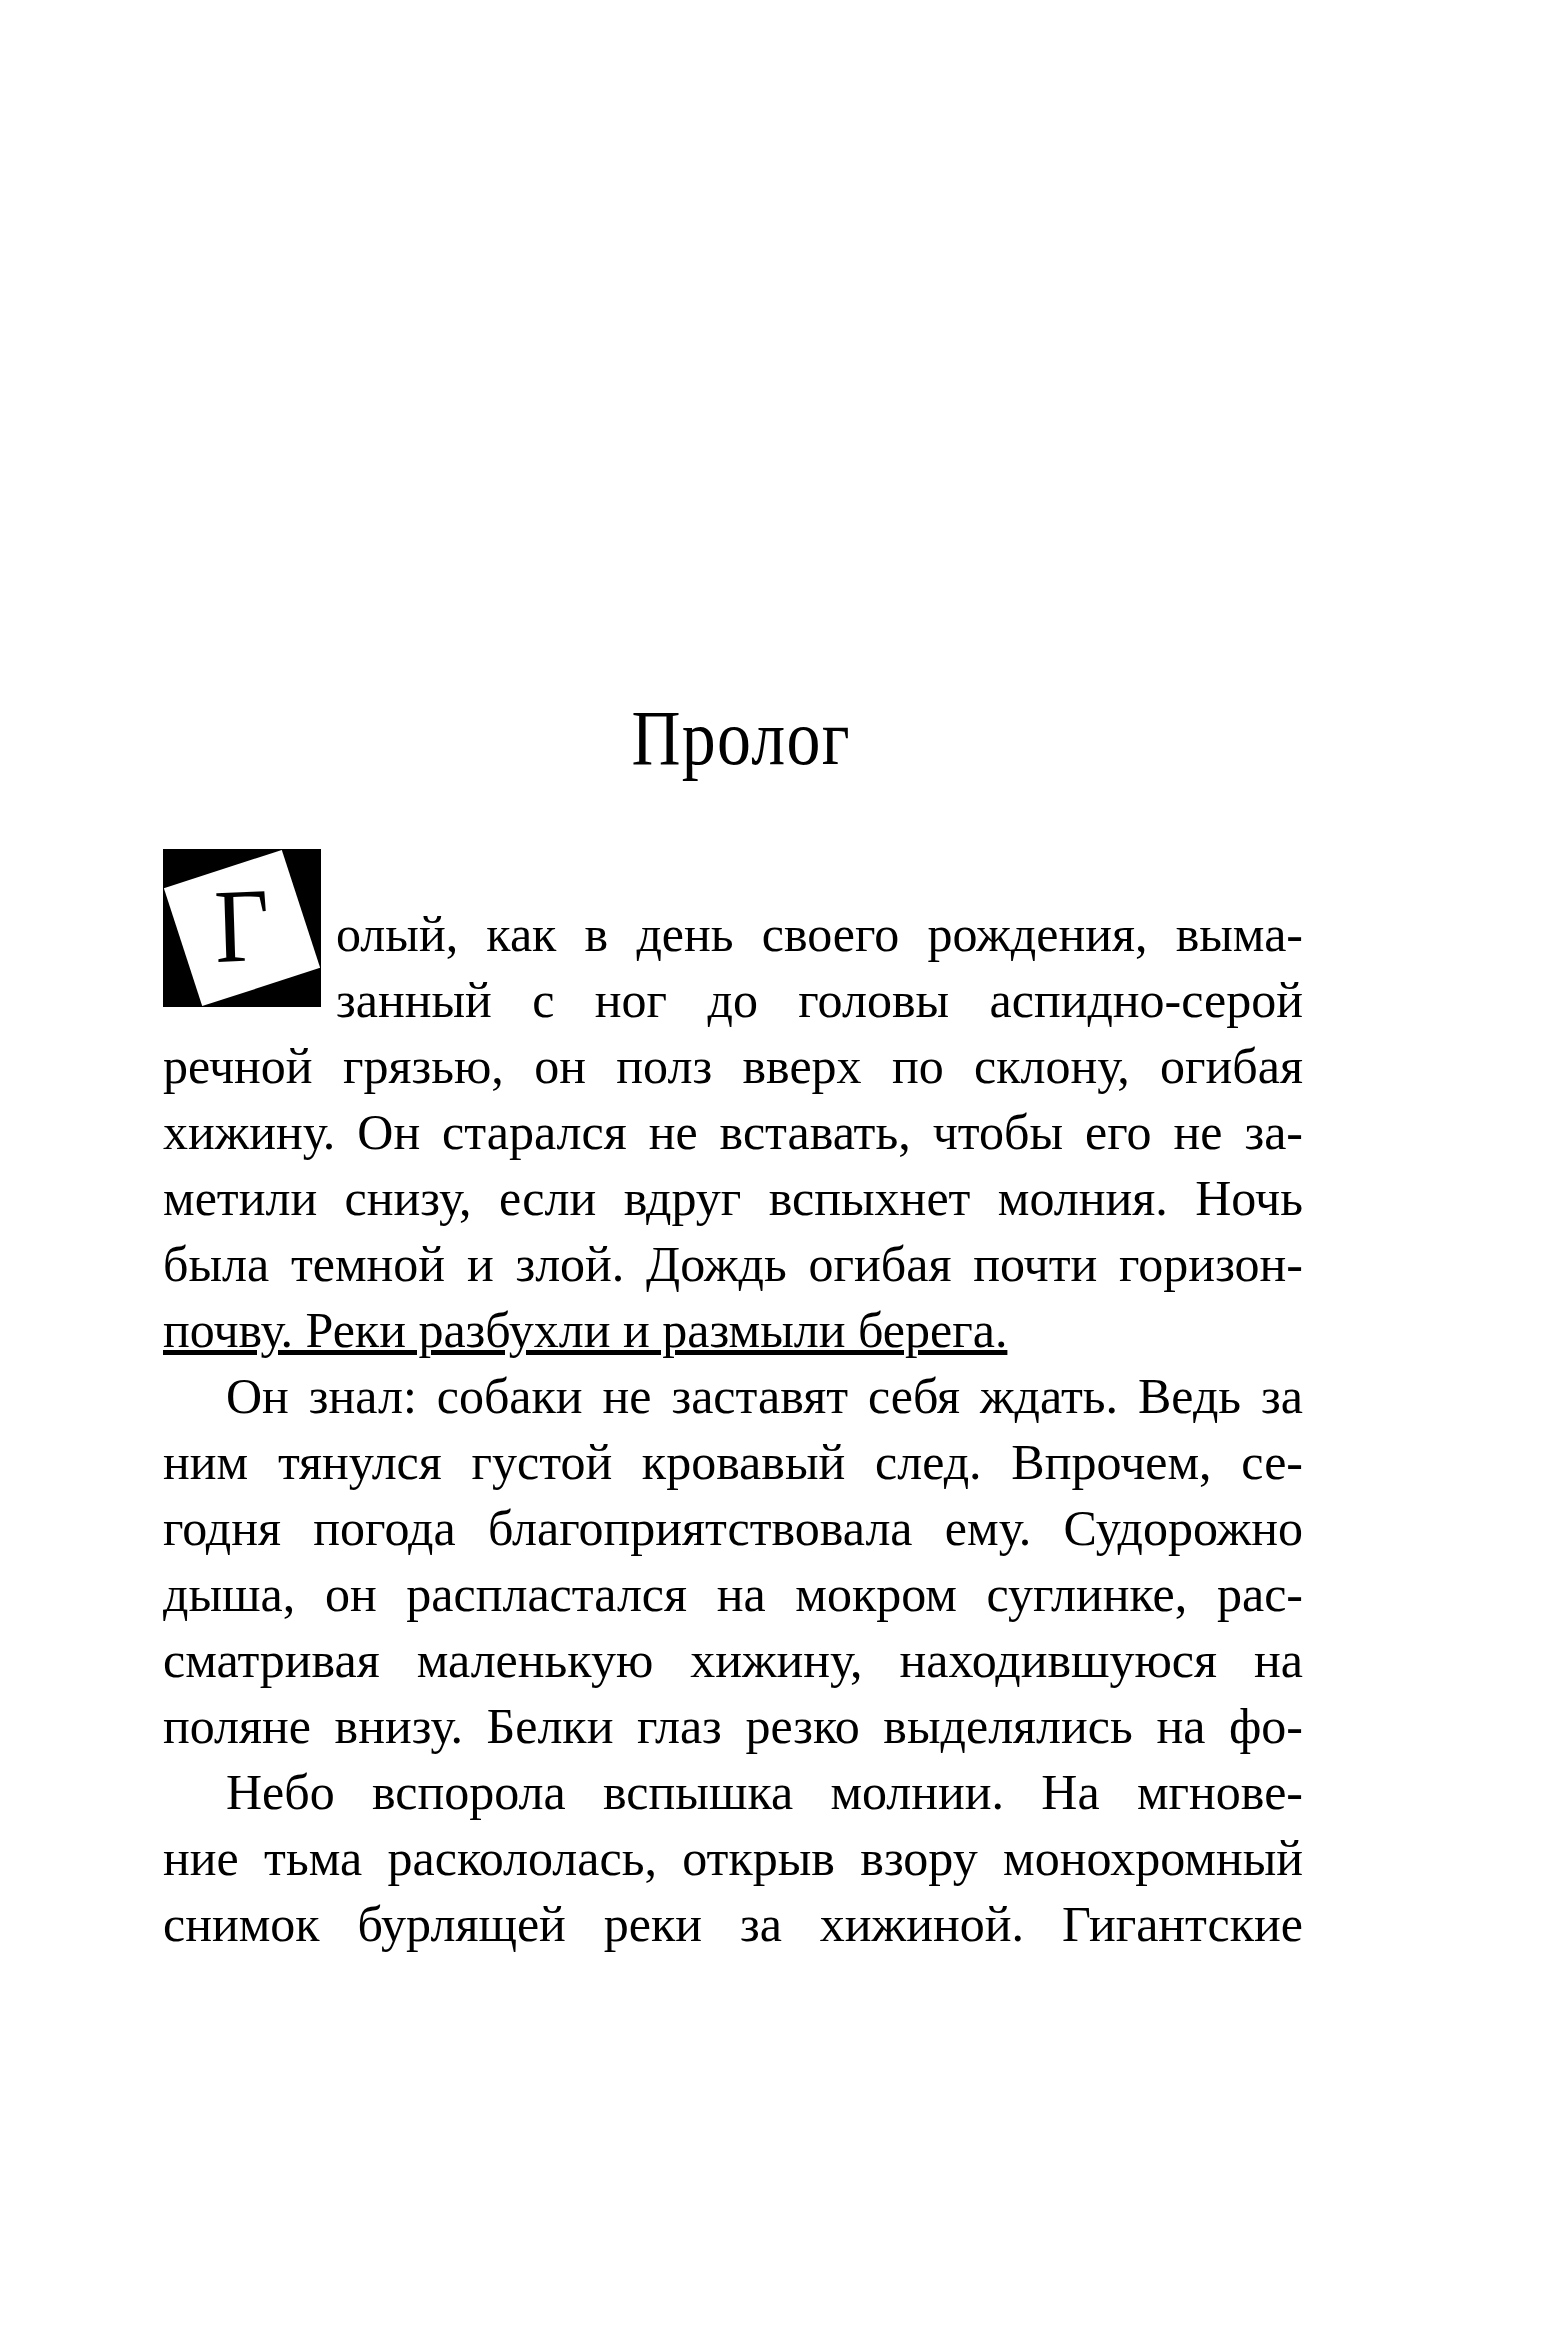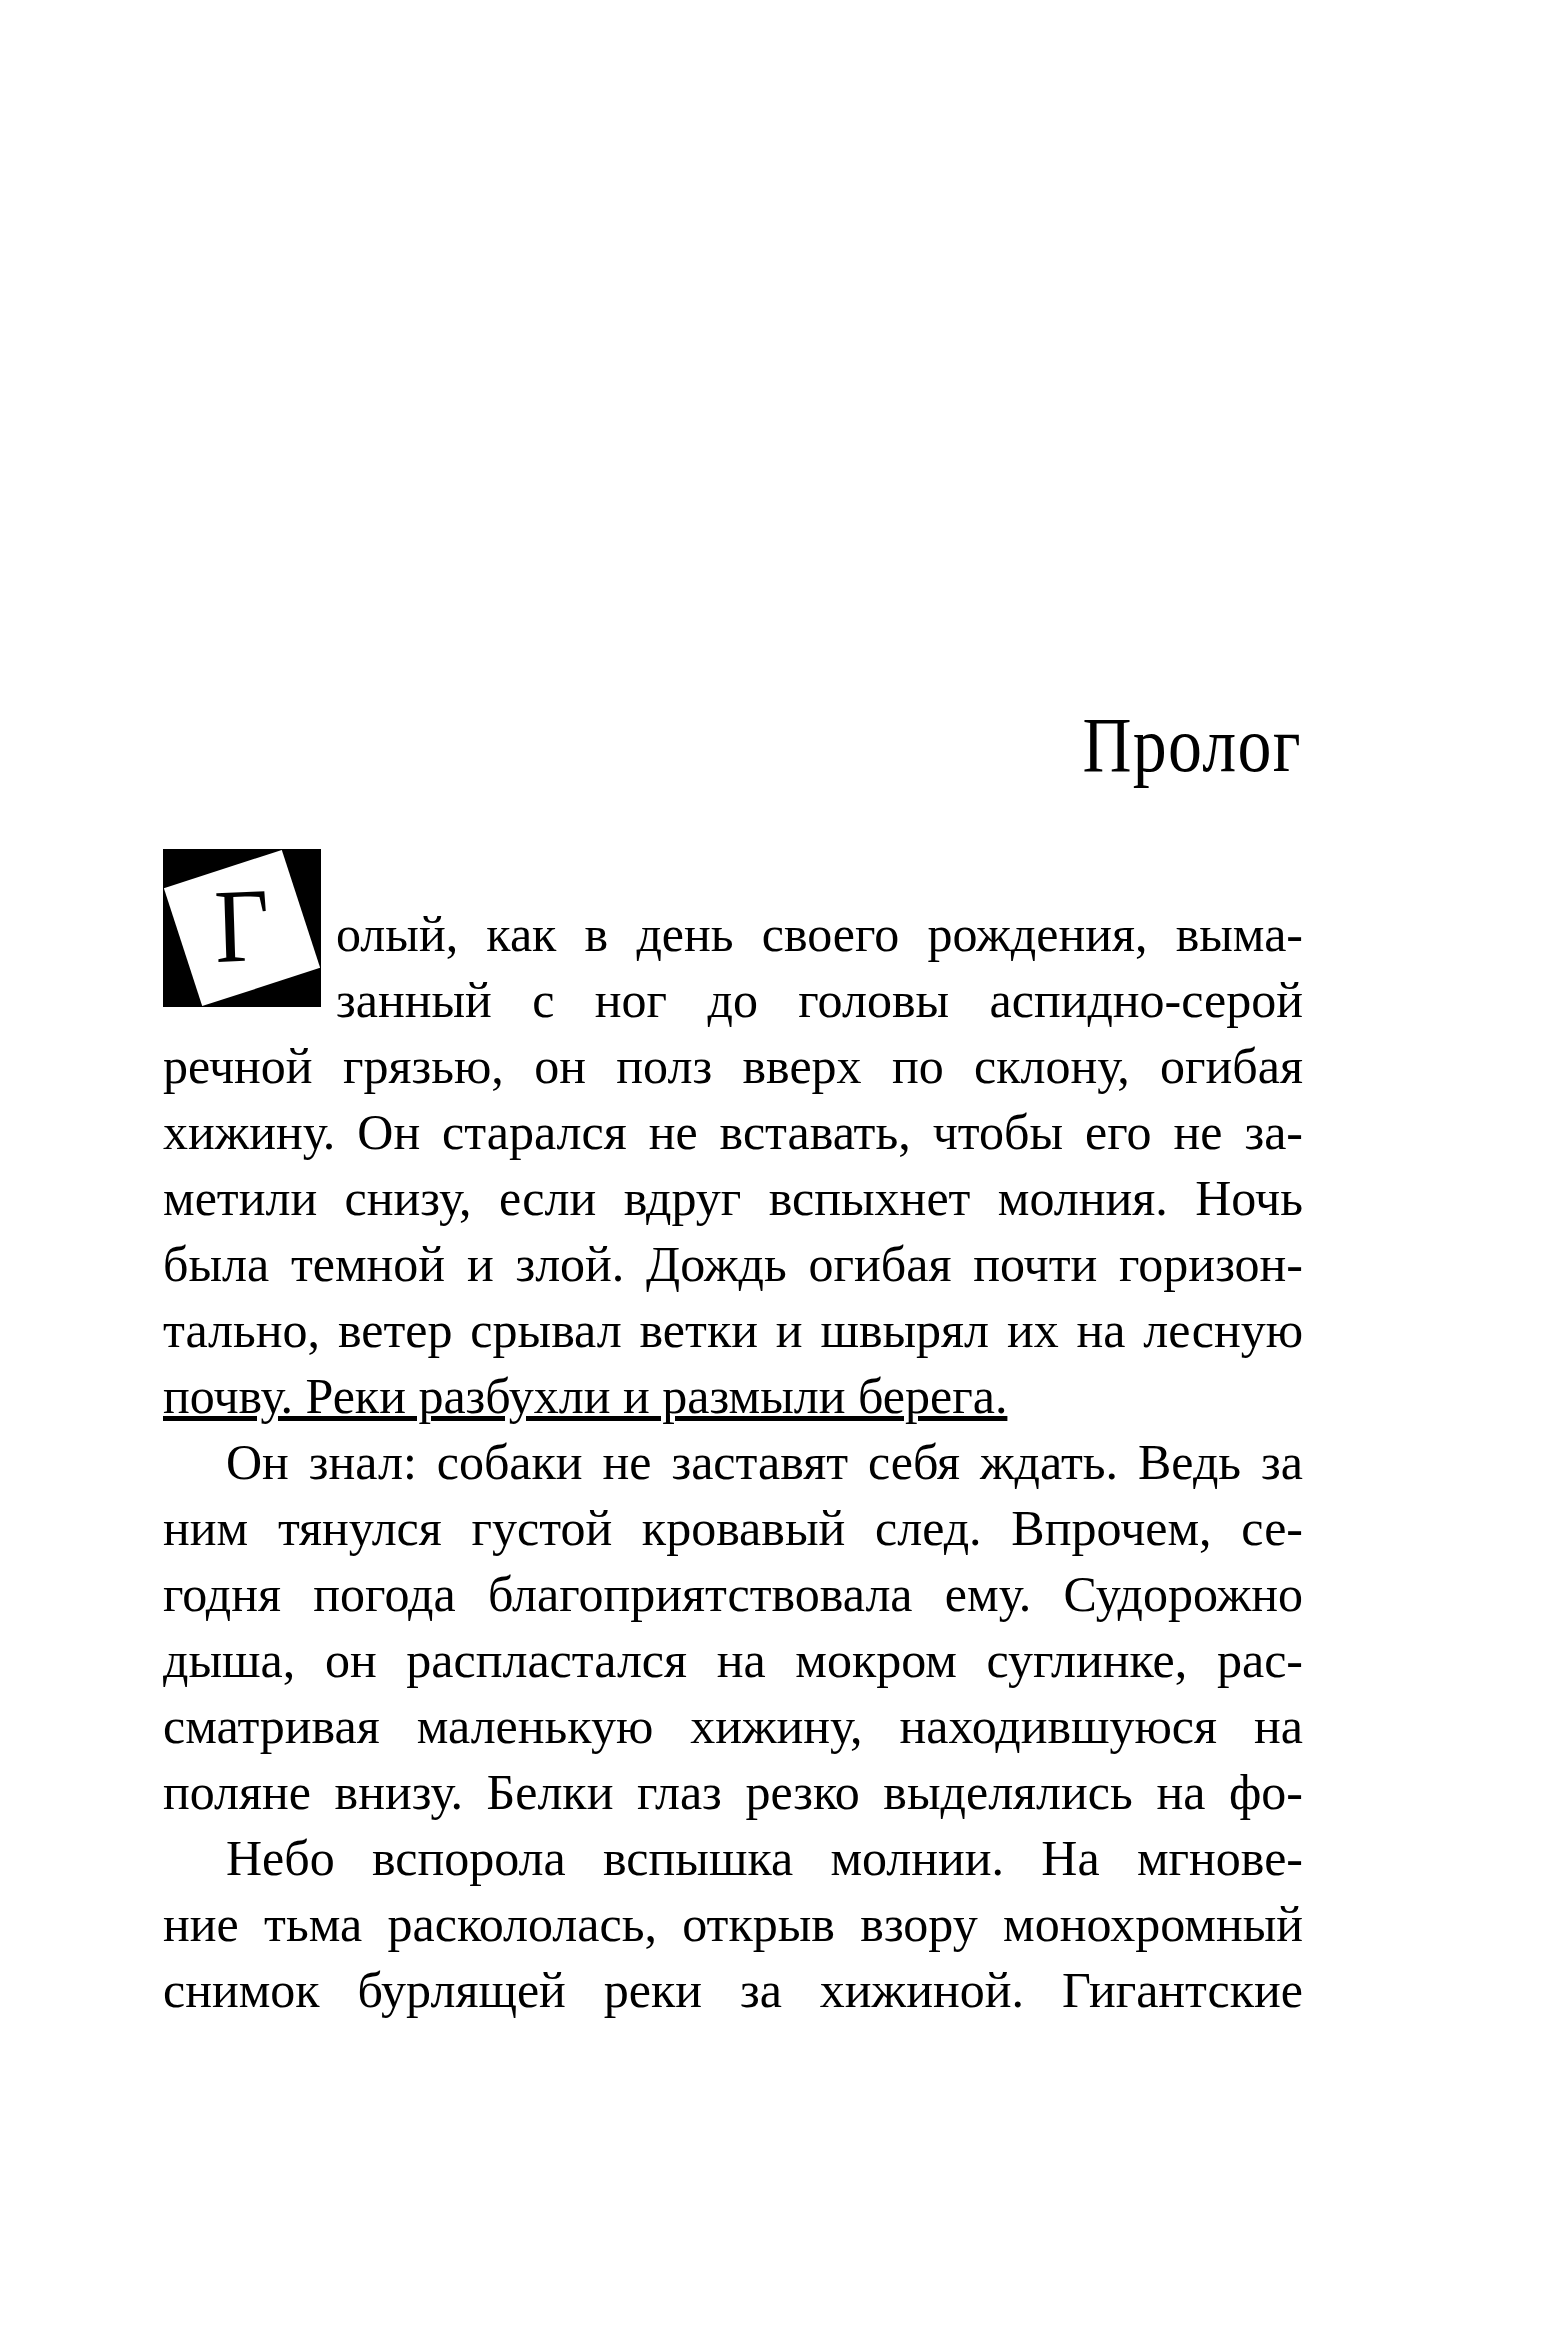--- a/index.html
+++ b/index.html
@@ -14,25 +14,25 @@
     background: var(--paper, #ffffff);
     color: var(--ink, #000000);
     font-family: "Liberation Serif", "DejaVu Serif", serif;
     overflow: hidden;
   }
   .chapter-title {
     position: absolute;
     top: 691px;
     left: 163px;
     width: 1140px;
-    margin: 15px;
+    margin: 8px;
     font-size: 78px;
     font-weight: normal;
     line-height: 1;
-    text-align: right;
+    text-align: center;
     white-space: nowrap;
   }
   .chapter-title-inner {
     display: inline-block;
     transform: scaleX(0.87);
     transform-origin: 50% 50%;
     letter-spacing: 1.5px;
   }
   .dropcap-box {
     position: absolute;
@@ -98,21 +98,20 @@
     <div class="dropcap-letter">Г</div>
   </div>
 
   <div class="body-text">
       <div class="line dropline">олый, как в день своего рождения, выма-</div>
       <div class="line dropline">занный с ног до головы аспидно-серой</div>
       <div class="line">речной грязью, он полз вверх по склону, огибая</div>
       <div class="line">хижину. Он старался не вставать, чтобы его не за-</div>
       <div class="line">метили снизу, если вдруг вспыхнет молния. Ночь</div>
       <div class="line">была темной и злой. Дождь огибая почти горизон-</div>
-      <div class="line">тально, ветер срывал ветки и швырял их на лесную</div>
       <div class="line para-end">почву. Реки разбухли и размыли берега.</div>
       <div class="line indent">Он знал: собаки не заставят себя ждать. Ведь за</div>
       <div class="line">ним тянулся густой кровавый след. Впрочем, се-</div>
       <div class="line">годня погода благоприятствовала ему. Судорожно</div>
       <div class="line">дыша, он распластался на мокром суглинке, рас-</div>
       <div class="line">сматривая маленькую хижину, находившуюся на</div>
       <div class="line">поляне внизу. Белки глаз резко выделялись на фо-</div>
       <div class="line indent">Небо вспорола вспышка молнии. На мгнове-</div>
       <div class="line">ние тьма раскололась, открыв взору монохромный</div>
       <div class="line">снимок бурлящей реки за хижиной. Гигантские</div>

